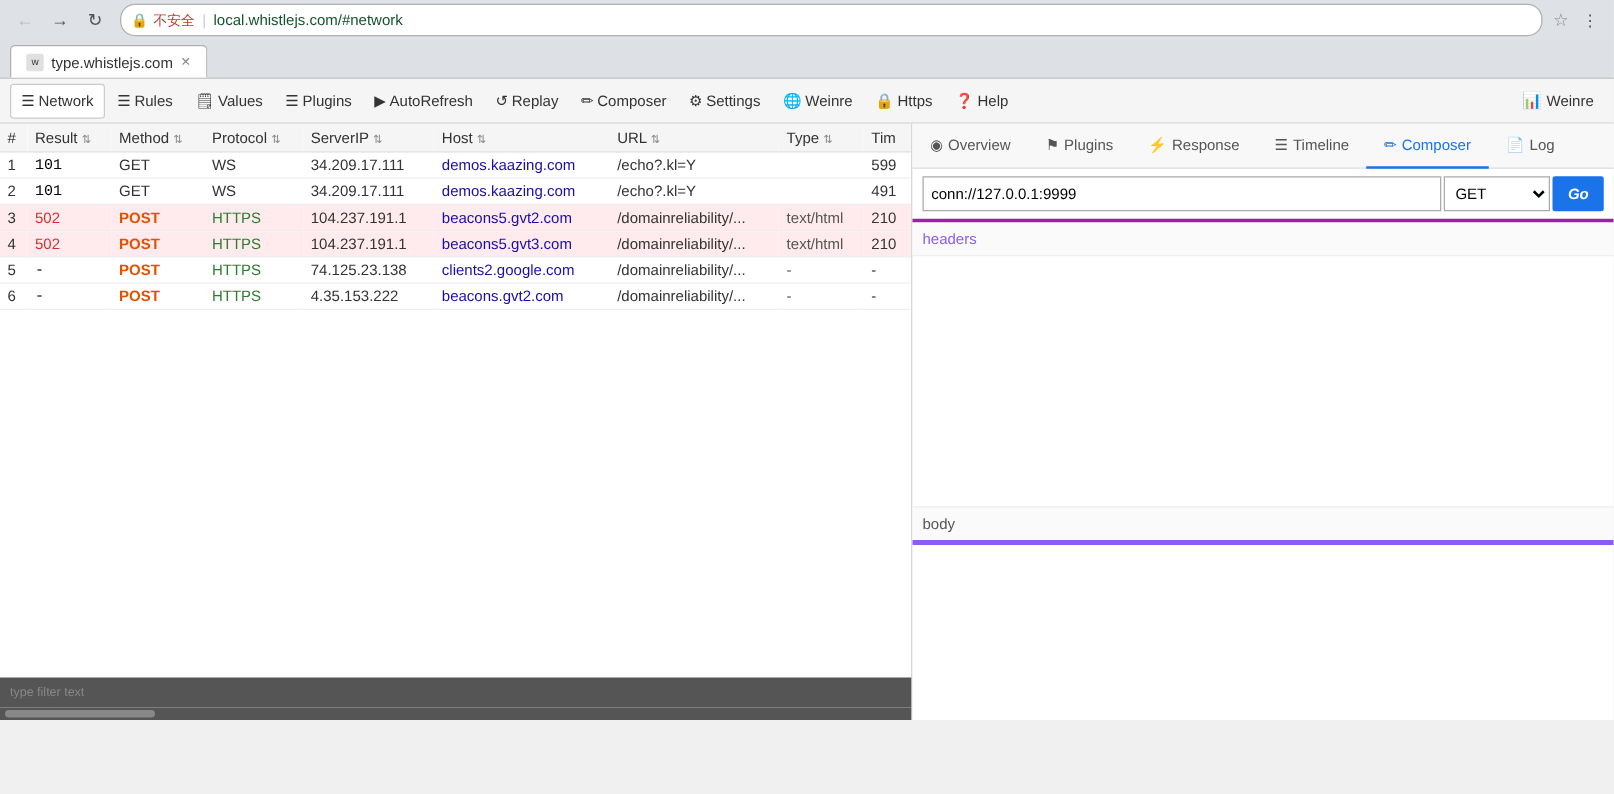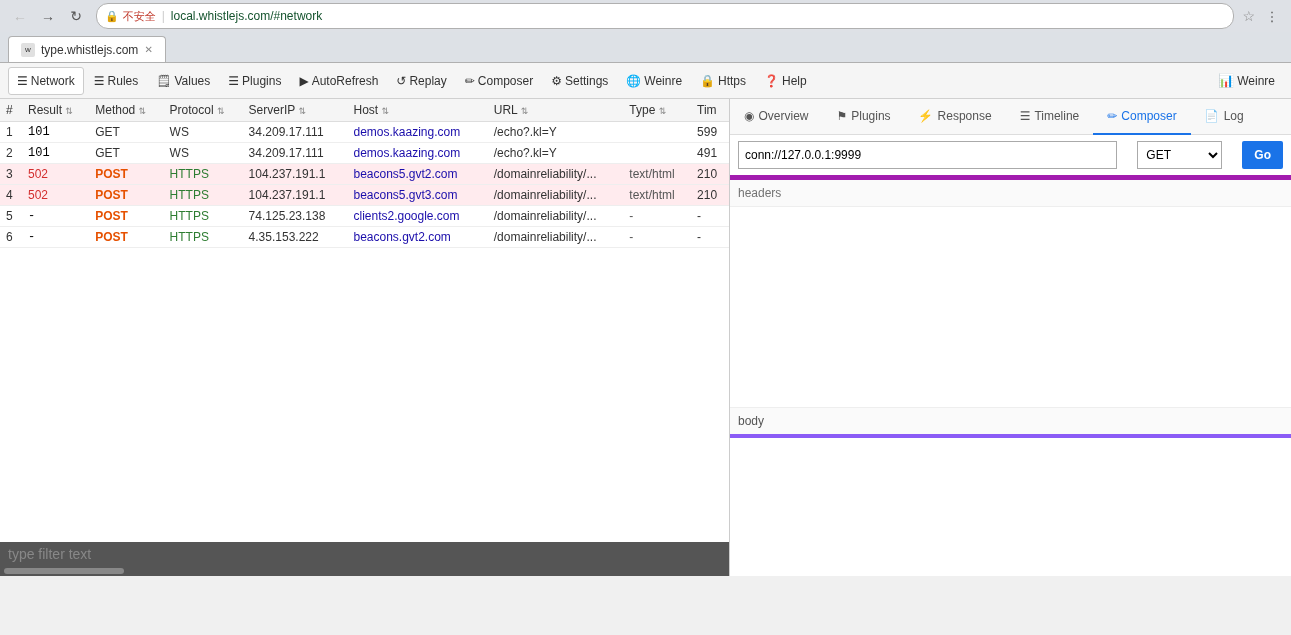--- a/index.html
+++ b/index.html
@@ -56,32 +56,32 @@
 
     
     .right-panel { flex: 1; display: flex; flex-direction: column; background: white; }
 
     
     .composer-tabs { display: flex; align-items: center; background: #f8f8f8; border-bottom: 1px solid #ddd; height: 36px; padding: 0; }
     .composer-tab { display: flex; align-items: center; gap: 4px; padding: 0 14px; height: 36px; cursor: pointer; font-size: 12px; color: #555; border-bottom: 2px solid transparent; }
     .composer-tab.active { border-bottom: 2px solid #1a73e8; color: #1a73e8; }
 
     
-    .composer-url-row { display: flex; align-items: flex-start; padding: 6px 8px; gap: 20px; border-bottom: 5px solid #a21caf; }
+    .composer-url-row { display: flex; align-items: flex-start; padding: 6px 8px; gap: 2px; border-bottom: 3px solid #a21caf; }
     .composer-url-input { flex: 1; height: 28px; border: 1px solid #aaa; padding: 0 6px; font-size: 12px; outline: none; }
     .method-select { height: 28px; border: 1px solid #aaa; background: white; font-size: 12px; padding: 0 4px; cursor: pointer; }
-    .go-btn { height: 28px; padding: 0 12px; background: #1a73e8; color: white; border: none; cursor: pointer; font-size: 12px; font-weight: bold; border-radius: 2px; }
-
-    
-    .section-label { padding: 6px 8px; font-size: 12px; color: #737373; border-bottom: 1px solid #eee; background: #fafafa; }
+    .go-btn { height: 28px; padding: 0 12px; background: #1a73e8; color: white; border: none; cursor: pointer; font-size: 12px; font-weight: bold; border-radius: 2px; font-style: italic; }
+
+    
+    .section-label { padding: 6px 8px; font-size: 12px; color: #8b5cf6; border-bottom: 1px solid #eee; background: #fafafa; }
     .body-label { padding: 6px 8px; font-size: 12px; color: #555; border-top: 1px solid #eee; border-bottom: 4px solid #8b5cf6; background: #fafafa; }
 
     
     .filter-bar { height: 24px; background: #555; display: flex; align-items: center; padding: 0 8px; }
-    .filter-input { background: transparent; border: none; outline: none; color: #ccc; font-size: 14px; width: 200px; }
+    .filter-input { background: transparent; border: none; outline: none; color: #ccc; font-size: 10px; width: 200px; }
     .filter-input::placeholder { color: #888; }
 
     
     ::-webkit-scrollbar { width: 6px; height: 6px; }
     ::-webkit-scrollbar-track { background: #f0f0f0; }
     ::-webkit-scrollbar-thumb { background: #bbb; border-radius: 3px; }
 
     
     .bottom-scroll { height: 10px; background: #555; display: flex; align-items: center; }
     .scroll-thumb { width: 120px; height: 6px; background: #888; border-radius: 3px; margin-left: 4px; }

